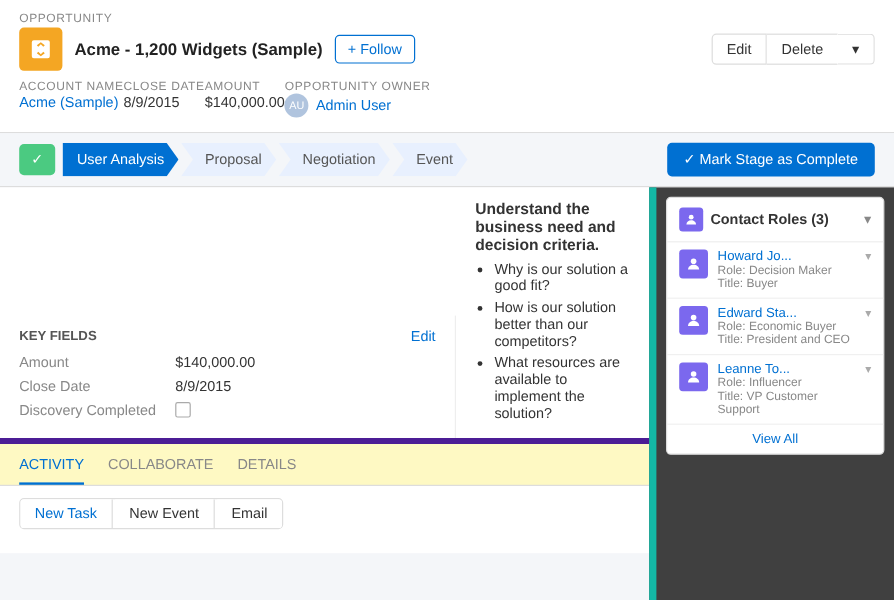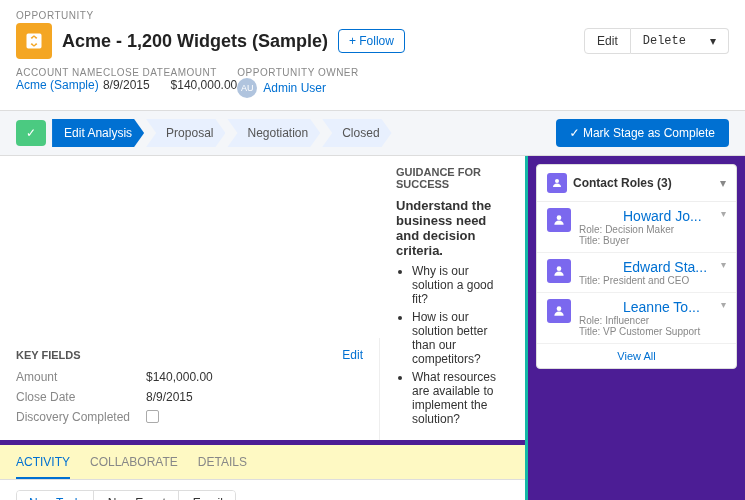--- a/index.html
+++ b/index.html
@@ -4,27 +4,27 @@
   <style>
     * { box-sizing: border-box; margin: 0; padding: 0; }
     body { font-family: 'Salesforce Sans', Arial, sans-serif; font-size: 12px; background: #f4f6f9; color: #333; width: 745px; height: 500px; overflow: hidden; }
 
     
     .page-header { background: #fff; border-bottom: 1px solid #ddd; padding: 10px 16px 8px; }
     .opportunity-label { font-size: 10px; color: #888; text-transform: uppercase; letter-spacing: 0.5px; margin-bottom: 2px; }
     .header-row { display: flex; align-items: center; gap: 10px; margin-bottom: 8px; }
     .header-icon { width: 36px; height: 36px; background: #f4a623; border-radius: 4px; display: flex; align-items: center; justify-content: center; }
     .header-icon svg { width: 20px; height: 20px; }
-    .opportunity-title { font-size: 18px; font-weight: 600; color: #222; }
+    .opportunity-title { font-size: 14px; font-weight: 600; color: #222; }
     .follow-btn { display: flex; align-items: center; gap: 4px; border: 1px solid #0070d2; color: #0070d2; background: #fff; border-radius: 4px; padding: 4px 10px; font-size: 12px; cursor: pointer; }
     .header-actions { margin-left: auto; display: flex; gap: 0; }
     .header-actions button { border: 1px solid #ddd; background: #fff; padding: 5px 12px; font-size: 12px; cursor: pointer; color: #333; }
     .header-actions button:first-child { border-radius: 4px 0 0 4px; }
     .header-actions button:last-child { border-radius: 0 4px 4px 0; border-left: none; }
-    .header-actions button:nth-child(2) { border-left: none; border-right: none; font-family: Liberation Mono, monospace; }
+    .header-actions button:nth-child(2) { border-left: none; border-right: none; }
     .header-actions .more-btn { border-left: 1px solid #ddd; border-radius: 0 4px 4px 0; }
 
     .meta-row { display: flex; padding: 0 0 4px; }
     .meta-item label { font-size: 10px; color: #888; text-transform: uppercase; letter-spacing: 0.5px; display: block; }
     .meta-item .value { font-size: 12px; color: #0070d2; }
     .meta-item .value.black { color: #333; }
     .owner-row { display: flex; align-items: center; gap: 6px; }
     .owner-avatar { width: 20px; height: 20px; border-radius: 50%; background: #b0c4de; overflow: hidden; display: flex; align-items: center; justify-content: center; font-size: 9px; color: #fff; }
 
     
@@ -58,31 +58,31 @@
     .tab.active { color: #0070d2; border-bottom: 2px solid #0070d2; }
 
     
     .activity-area { background: #fff; padding: 10px 16px; }
     .activity-btns { display: flex; gap: 2px; margin-bottom: 10px; border: 1px solid #ddd; border-radius: 4px; overflow: hidden; width: fit-content; }
     .activity-btn { padding: 5px 12px; font-size: 12px; cursor: pointer; background: #fff; border: none; border-right: 1px solid #ddd; color: #333; }
     .activity-btn:last-child { border-right: none; }
     .activity-btn.active { background: #fff; color: #0070d2; font-weight: 500; }
 
     
-    .right-panel { width: 220px; background: #4c1d95; overflow-y: auto; border-left: 3px solid #14b8a6; }
+    .right-panel { width: 204px; background: #404040; overflow-y: auto; border-left: 6px solid #14b8a6; }
     .contact-roles-card { background: #fff; margin: 8px; border: 1px solid #ddd; border-radius: 4px; }
     .card-header { display: flex; align-items: center; justify-content: space-between; padding: 8px 10px; border-bottom: 1px solid #eee; }
     .card-header-left { display: flex; align-items: center; gap: 6px; }
     .card-icon { width: 20px; height: 20px; background: #7b68ee; border-radius: 3px; display: flex; align-items: center; justify-content: center; }
     .card-title { font-size: 12px; font-weight: 600; color: #333; }
     .card-chevron { color: #888; font-size: 12px; cursor: pointer; }
     .contact-item { padding: 6px 10px; border-bottom: 1px solid #f0f0f0; display: flex; gap: 8px; align-items: flex-start; }
     .contact-avatar { width: 24px; height: 24px; border-radius: 3px; background: #7b68ee; display: flex; align-items: center; justify-content: center; flex-shrink: 0; }
     .contact-info { flex: 1; }
-    .contact-name { color: #0070d2; font-size: 14px; cursor: pointer; margin-left: 44px; }
+    .contact-name { color: #0070d2; font-size: 11px; cursor: pointer; }
     .contact-role { font-size: 10px; color: #888; }
     .contact-chevron { color: #aaa; font-size: 10px; }
     .view-all { padding: 6px 10px; font-size: 11px; color: #0070d2; cursor: pointer; text-align: center; }
 
     .full-layout { display: flex; flex-direction: column; height: 500px; }
     .top-section { flex-shrink: 0; }
     .bottom-section { flex: 1; display: flex; overflow: hidden; }
     .left-content { flex: 1; overflow-y: auto; display: flex; flex-direction: column; }
   </style>
 </head>
@@ -128,24 +128,24 @@
           </div>
         </div>
       </div>
     </div>
 
     <div class="stage-bar">
       <button class="stage-toggle">
         <span>✓</span>
       </button>
       <div class="stages">
-        <div class="stage active">Edit Analysis</div>
+        <div class="stage active">User Analysis</div>
         <div class="stage" style="margin-left:2px">Proposal</div>
         <div class="stage" style="margin-left:2px">Negotiation</div>
-        <div class="stage" style="margin-left:2px">Closed</div>
+        <div class="stage" style="margin-left:2px">Event</div>
       </div>
       <button class="mark-complete-btn">✓ Mark Stage as Complete</button>
     </div>
   </div>
 
   <div class="bottom-section">
     <div class="left-content">
 
       <div class="fields-guidance">
         <div class="fields-col">
@@ -160,21 +160,20 @@
           <div class="field-row">
             <span class="field-label">Close Date</span>
             <span class="field-value">8/9/2015</span>
           </div>
           <div class="field-row">
             <span class="field-label">Discovery Completed</span>
             <span class="checkbox"></span>
           </div>
         </div>
         <div class="guidance-col">
-          <div class="guidance-title">GUIDANCE FOR SUCCESS</div>
           <div class="guidance-text">
             <strong>Understand the business need and decision criteria.</strong>
             <ul>
               <li>Why is our solution a good fit?</li>
               <li>How is our solution better than our competitors?</li>
               <li>What resources are available to implement the solution?</li>
             </ul>
           </div>
         </div>
       </div>
@@ -235,20 +234,24 @@
         <div class="contact-item">
           <div class="contact-avatar">
             <svg width="14" height="14" viewBox="0 0 24 24" fill="white">
                 <circle cx="12" cy="8" r="4"></circle>
                 <path d="M4 20c0-4 3.6-7 8-7s8 3 8 7"></path>
               </svg>
           </div>
           <div class="contact-info">
             <div class="contact-name">Edward Sta...</div>
             <div class="contact-role">
+              <span>Role:</span>
+              <span>Economic Buyer</span>
+            </div>
+            <div class="contact-role">
               <span>Title:</span>
               <span>President and CEO</span>
             </div>
           </div>
           <span class="contact-chevron">▾</span>
         </div>
 
         <div class="contact-item">
           <div class="contact-avatar">
             <svg width="14" height="14" viewBox="0 0 24 24" fill="white">

